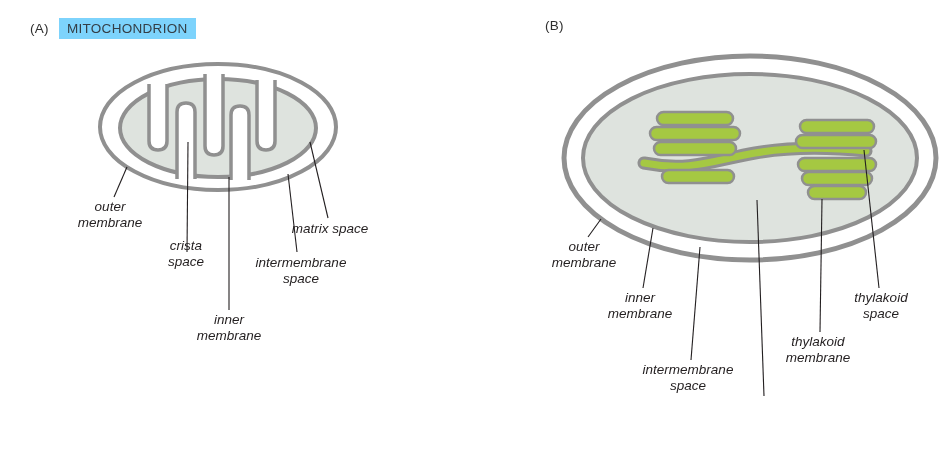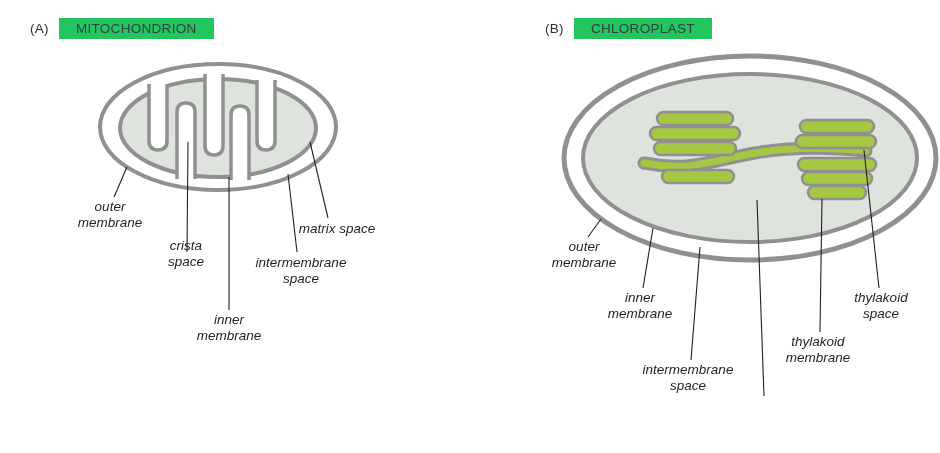--- a/index.html
+++ b/index.html
@@ -5,21 +5,21 @@
   html,body{margin:0;padding:0;background:#ffffff;}
   .figure{
     position:relative;width:940px;height:453px;background:#ffffff;overflow:hidden;
     font-family:"Liberation Sans",sans-serif;
   }
   .art{position:absolute;left:0;top:0;}
   .panel-heading{
     position:absolute;display:flex;align-items:center;gap:10px;
     font-size:13.5px;color:#2f2f2f;letter-spacing:0.3px;
   }
-  .chip{background:#22c55e;padding:3px 17px;color:#343e46;}
+  .chip{background:#7dd3fc;padding:3px 8px;color:#343e46;}
   .lbl{
     position:absolute;transform:translateX(-50%);
     font-size:13.5px;line-height:15.5px;color:#231f20;
     text-align:center;white-space:pre-line;font-style:italic;
   }
   
   .mem{fill:#ffffff;stroke:#909090;stroke-width:4;}
   .mem-thick{fill:#ffffff;stroke:#909090;stroke-width:5;}
   .fill-matrix{fill:#dee3de;}
   .crista{fill:#ffffff;stroke:#909090;stroke-width:3.5;stroke-linejoin:round;}
@@ -86,32 +86,31 @@
       <line class="leader" x1="879" y1="288" x2="864" y2="150"></line>
     </g>
   </svg>
 
   <div class="panel-heading" style="left:30px;top:18px;">
     <span>(A)</span>
     <span class="chip">MITOCHONDRION</span>
   </div>
   <div class="panel-heading" style="left:545px;top:18px;">
     <span>(B)</span>
-    <span class="chip">CHLOROPLAST</span>
   </div>
 
   <div class="lbl" style="left:110px;top:199px;">outer
 membrane</div>
   <div class="lbl" style="left:186px;top:238px;">crista
 space</div>
   <div class="lbl" style="left:229px;top:312px;">inner
 membrane</div>
   <div class="lbl" style="left:301px;top:255px;">intermembrane
 space</div>
-  <div class="lbl" style="left:337px;top:221px;">matrix space</div>
+  <div class="lbl" style="left:330px;top:221px;">matrix space</div>
 
   <div class="lbl" style="left:584px;top:239px;">outer
 membrane</div>
   <div class="lbl" style="left:640px;top:290px;">inner
 membrane</div>
   <div class="lbl" style="left:688px;top:362px;">intermembrane
 space</div>
   <div class="lbl" style="left:818px;top:334px;">thylakoid
 membrane</div>
   <div class="lbl" style="left:881px;top:290px;">thylakoid

